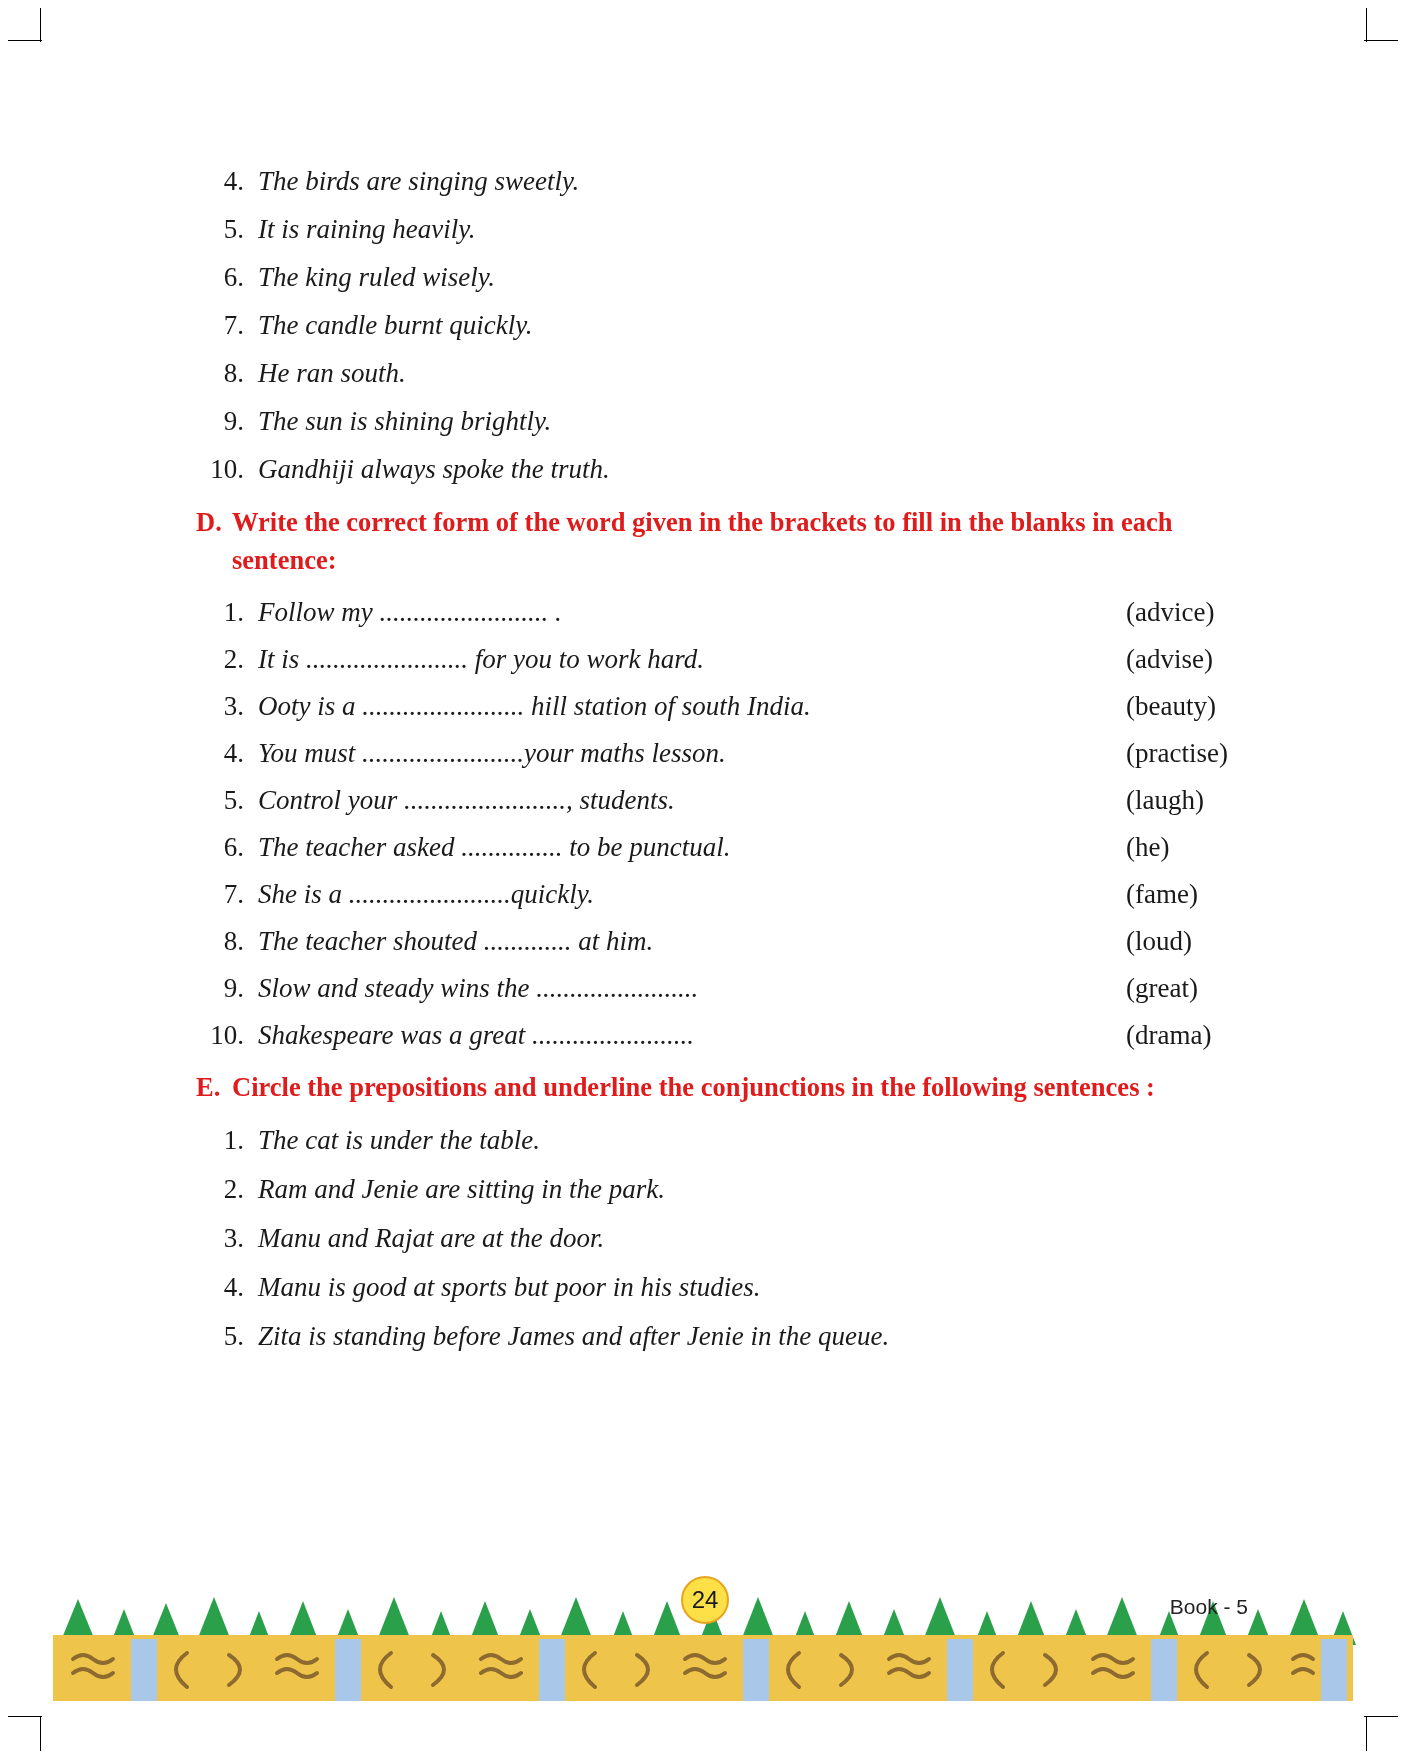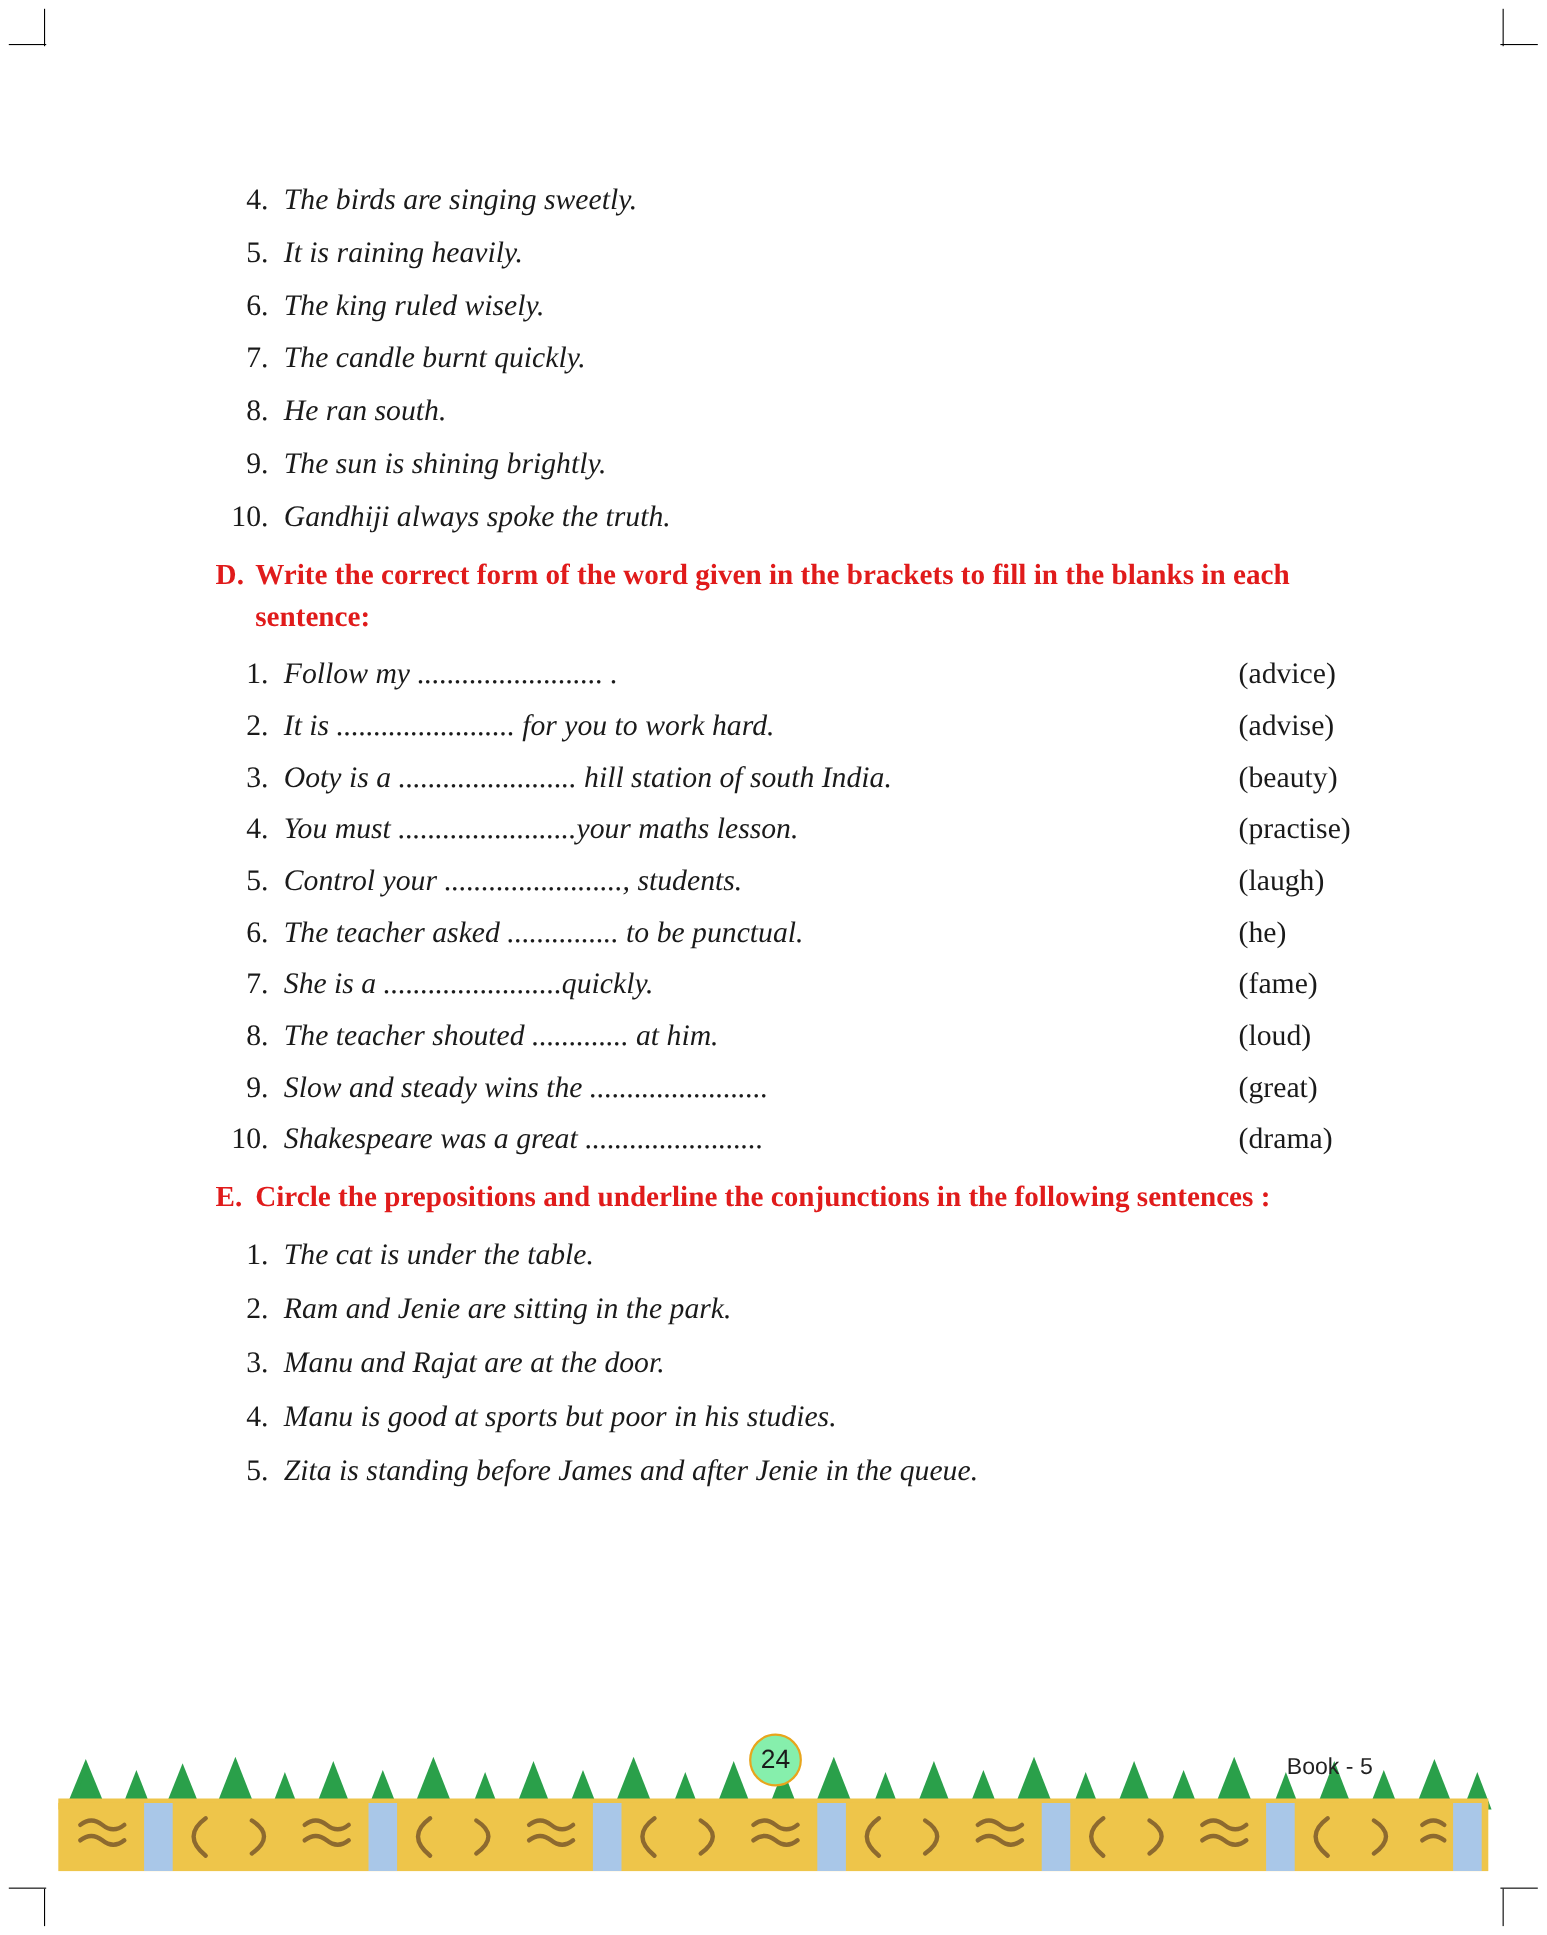--- a/index.html
+++ b/index.html
@@ -122,21 +122,21 @@
     height: 10px;
     background: #eec54a;
   }
   .page-number {
     position: absolute;
     left: 681px;
     bottom: 135px;
     width: 44px;
     height: 44px;
     border-radius: 50%;
-    background: #86efac;
+    background: #fde047;
     border: 2px solid #e8a51c;
     color: #1a1a1a;
     font-size: 24px;
     font-family: "Liberation Sans", sans-serif;
     display: flex;
     align-items: center;
     justify-content: center;
   }
   .book-label {
     position: absolute;

